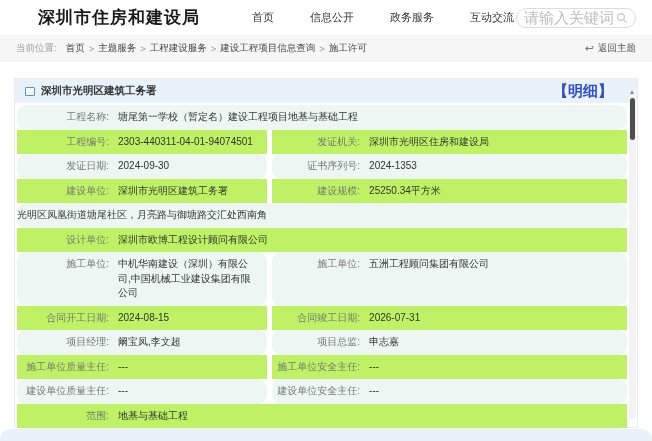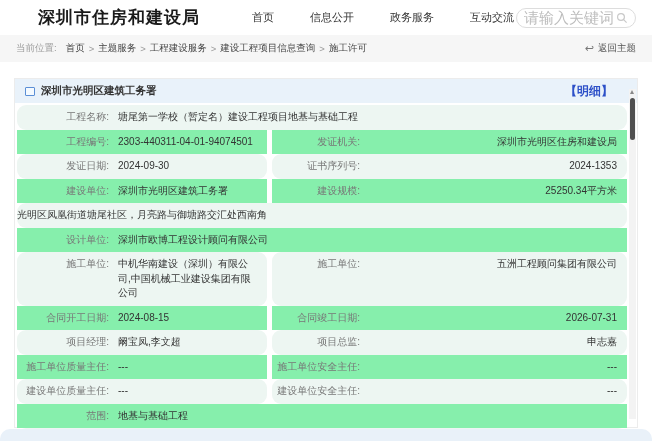--- a/index.html
+++ b/index.html
@@ -31,30 +31,30 @@
           cursor:pointer; text-decoration:none; font-size:9.5px; }
   .back-ic { color:#777; font-size:11px; line-height:1; }
 
   
   .card { position:absolute; top:78px; left:14px; width:624px; height:350px;
           background:#fff; border:1px solid #ececec; }
   .card-header { display:flex; align-items:center; height:24px; background:#e9f2fa; padding:0 10px; }
   .doc-ic { width:10px; height:9px; border:1px solid #5b8fd6; border-radius:1px;
             margin-right:6px; background:#f4faff; flex:0 0 auto; }
   .card-title { font-size:10.5px; font-weight:bold; color:#333; }
-  .detail-link { margin-left:auto; margin-right:14px; font-size:12px; color:#2d50c8;
+  .detail-link { margin-left:auto; margin-right:14px; font-size:15px; color:#2d50c8;
                  cursor:pointer; text-decoration:none; font-weight:bold; }
 
   
   .rows { font-size:10px; padding:2px 10px 0 2px; }
   .row { display:flex; gap:5px; }
-  .cell { display:flex; align-items:flex-start; padding:5px 0; background:#86efac; }
+  .cell { display:flex; align-items:flex-start; padding:5px 0; background:#bef264; }
   .row.tint .cell { background:#edf6f2;border-radius:9px; }
   .cell.left { width:41%; }
-  .cell.right { flex:1;justify-content:space-between; }
+  .cell.right { flex:1; }
   .cell.full { width:100%; }
   .lbl { display:block; width:92px; text-align:right; color:#777; margin-right:9px;
          flex-shrink:0; line-height:1.45; }
   .cell.right .lbl { width:88px; }
   .val { color:#333; line-height:1.45; padding-right:10px; }
 
   
   .vscroll { position:absolute; top:10px; right:1px; bottom:8px; width:7px; background:#f3f3f3; }
   .vscroll .up-arrow { position:absolute; top:1px; left:1px; width:0; height:0;
        border-left:2.5px solid transparent; border-right:2.5px solid transparent;

